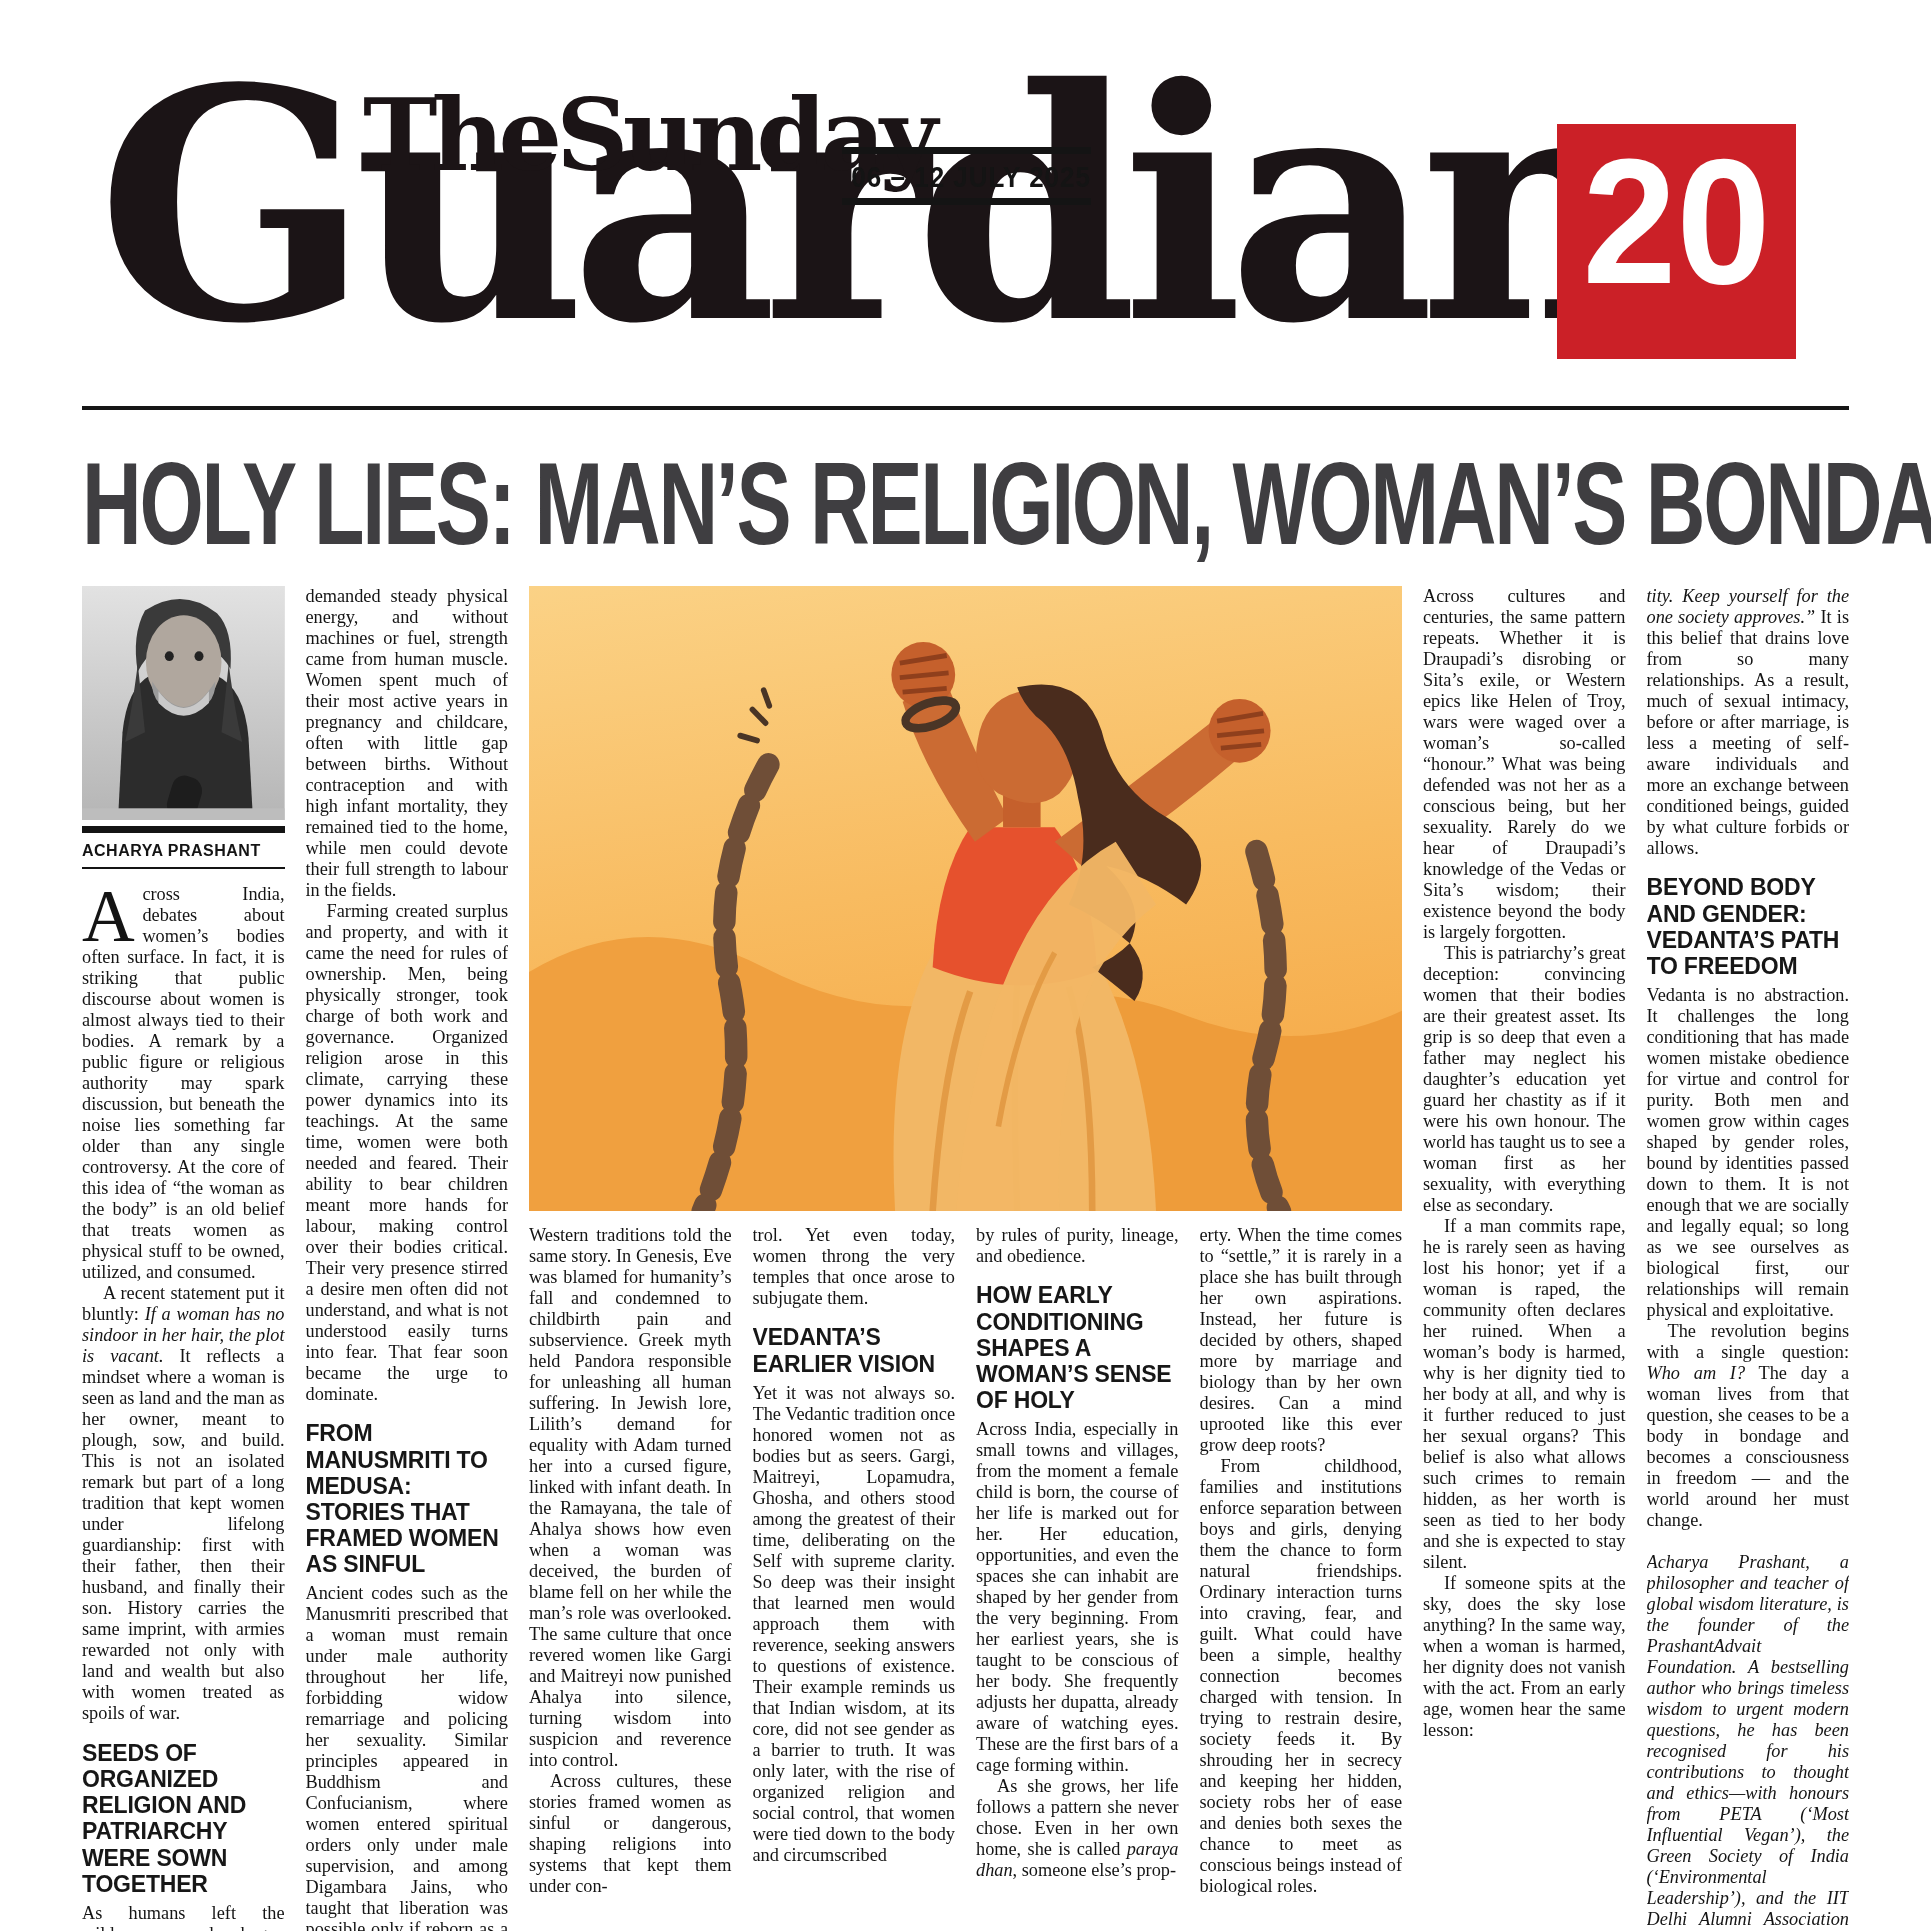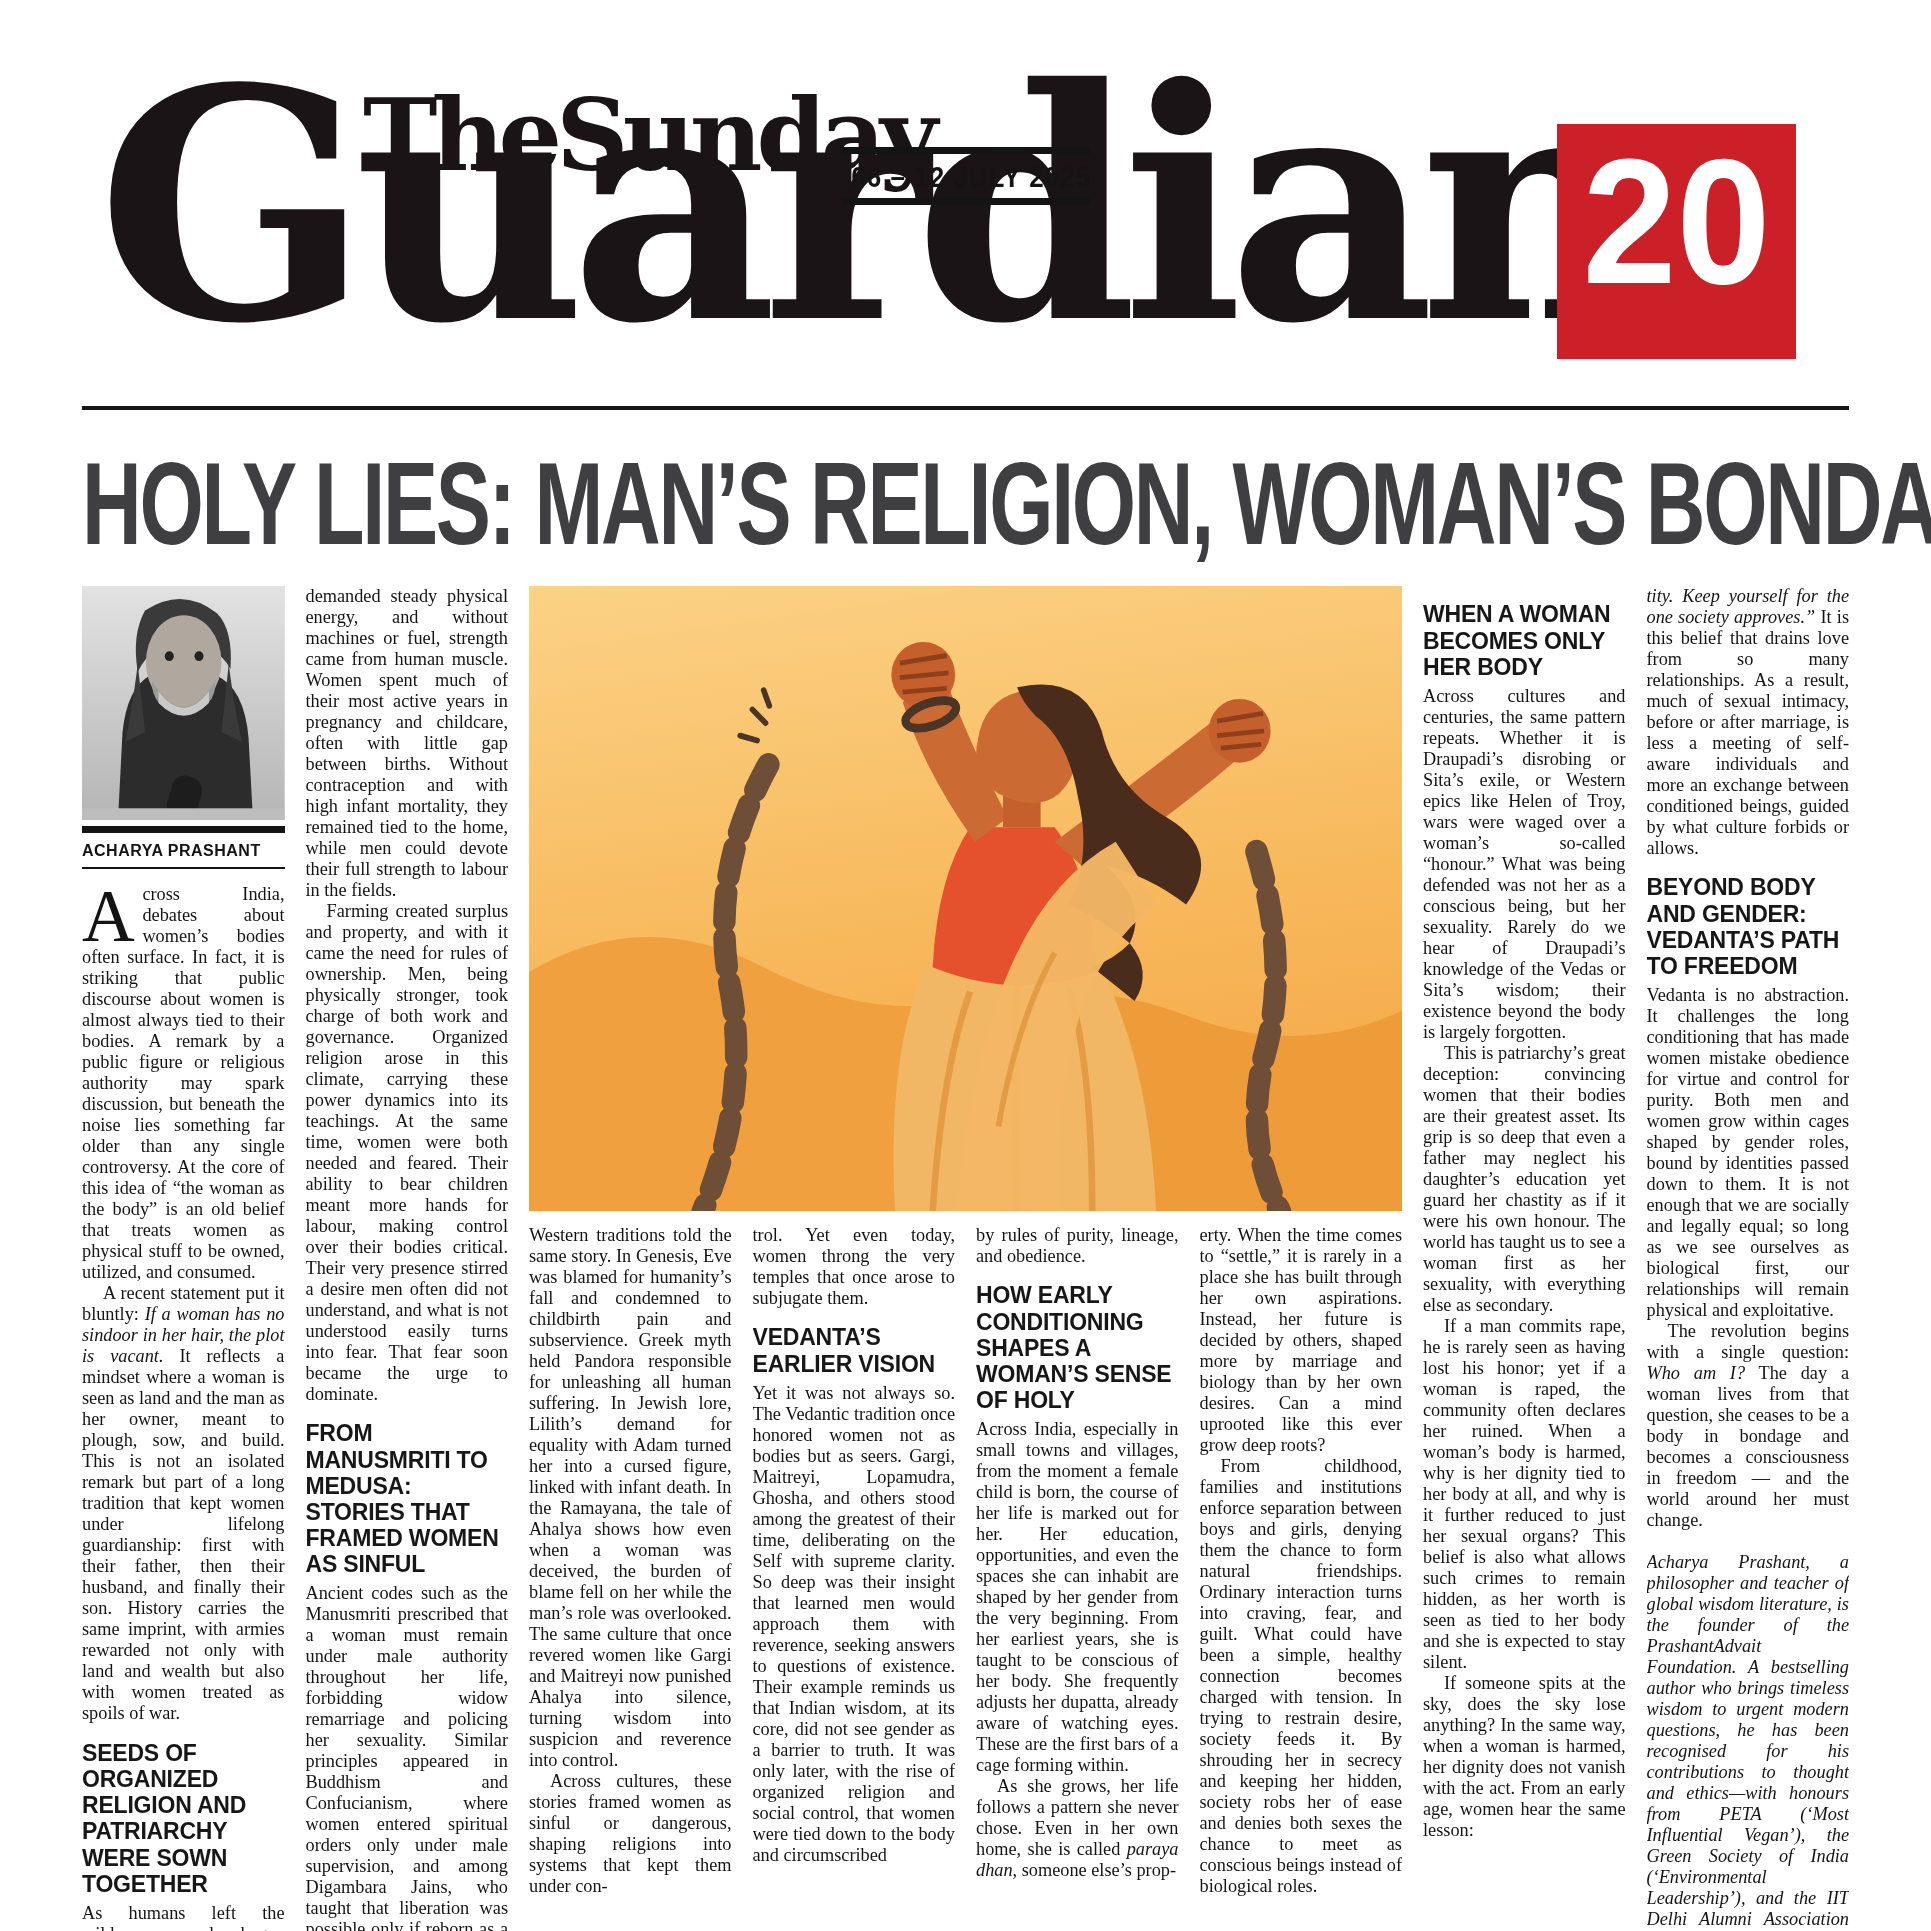--- a/index.html
+++ b/index.html
@@ -225,21 +225,20 @@
         <p><span>by rules of purity, lineage, and obedience.</span></p>
         <h3>HOW EARLY CONDITIONING SHAPES A WOMAN’S SENSE OF HOLY</h3>
         <p><span>Across India, especially in small towns and villages, from the moment a female child is born, the course of her life is marked out for her. Her education, opportunities, and even the spaces she can inhabit are shaped by her gender from the very beginning. From her earliest years, she is taught to be conscious of her body. She frequently adjusts her dupatta, already aware of watching eyes. These are the first bars of a cage forming within.</span></p>
         <p><span>As she grows, her life follows a pattern she never chose. Even in her own home, she is called </span><i>paraya dhan</i><span>, someone else’s prop-</span></p>
       </div>
     <div class="col col-6">
         <p><span>erty. When the time comes to “settle,” it is rarely in a place she has built through her own aspirations. Instead, her future is decided by others, shaped more by marriage and biology than by her own desires. Can a mind uprooted like this ever grow deep roots?</span></p>
         <p><span>From childhood, families and institutions enforce separation between boys and girls, denying them the chance to form natural friendships. Ordinary interaction turns into craving, fear, and guilt. What could have been a simple, healthy connection becomes charged with tension. In trying to restrain desire, society feeds it. By shrouding her in secrecy and keeping her hidden, society robs her of ease and denies both sexes the chance to meet as conscious beings instead of biological roles.</span></p>
       </div>
     <div class="col col-7">
-        <h3>WHEN A WOMAN BECOMES ONLY HER BODY</h3>
         <p><span>Across cultures and centuries, the same pattern repeats. Whether it is Draupadi’s disrobing or Sita’s exile, or Western epics like Helen of Troy, wars were waged over a woman’s so-called “honour.” What was being defended was not her as a conscious being, but her sexuality. Rarely do we hear of Draupadi’s knowledge of the Vedas or Sita’s wisdom; their existence beyond the body is largely forgotten.</span></p>
         <p><span>This is patriarchy’s great deception: convincing women that their bodies are their greatest asset. Its grip is so deep that even a father may neglect his daughter’s education yet guard her chastity as if it were his own honour. The world has taught us to see a woman first as her sexuality, with everything else as secondary.</span></p>
         <p><span>If a man commits rape, he is rarely seen as having lost his honor; yet if a woman is raped, the community often declares her ruined. When a woman’s body is harmed, why is her dignity tied to her body at all, and why is it further reduced to just her sexual organs? This belief is also what allows such crimes to remain hidden, as her worth is seen as tied to her body and she is expected to stay silent.</span></p>
         <p><span>If someone spits at the sky, does the sky lose anything? In the same way, when a woman is harmed, her dignity does not vanish with the act. From an early age, women hear the same lesson: </span></p>
       </div>
     <div class="col col-8">
         <p><i>tity. Keep yourself for the one society approves.”</i><span> It is this belief that drains love from so many relationships. As a result, much of sexual intimacy, before or after marriage, is less a meeting of self-aware individuals and more an exchange between conditioned beings, guided by what culture forbids or allows.</span></p>
         <h3>BEYOND BODY AND GENDER: VEDANTA’S PATH TO FREEDOM</h3>
         <p><span>Vedanta is no abstraction. It challenges the long conditioning that has made women mistake obedience for virtue and control for purity. Both men and women grow within cages shaped by gender roles, bound by identities passed down to them. It is not enough that we are socially and legally equal; so long as we see ourselves as biological first, our relationships will remain physical and exploitative.</span></p>
         <p><span>The revolution begins with a single question: </span><i>Who am I?</i><span> The day a woman lives from that question, she ceases to be a body in bondage and becomes a consciousness in freedom — and the world around her must change.</span></p>

